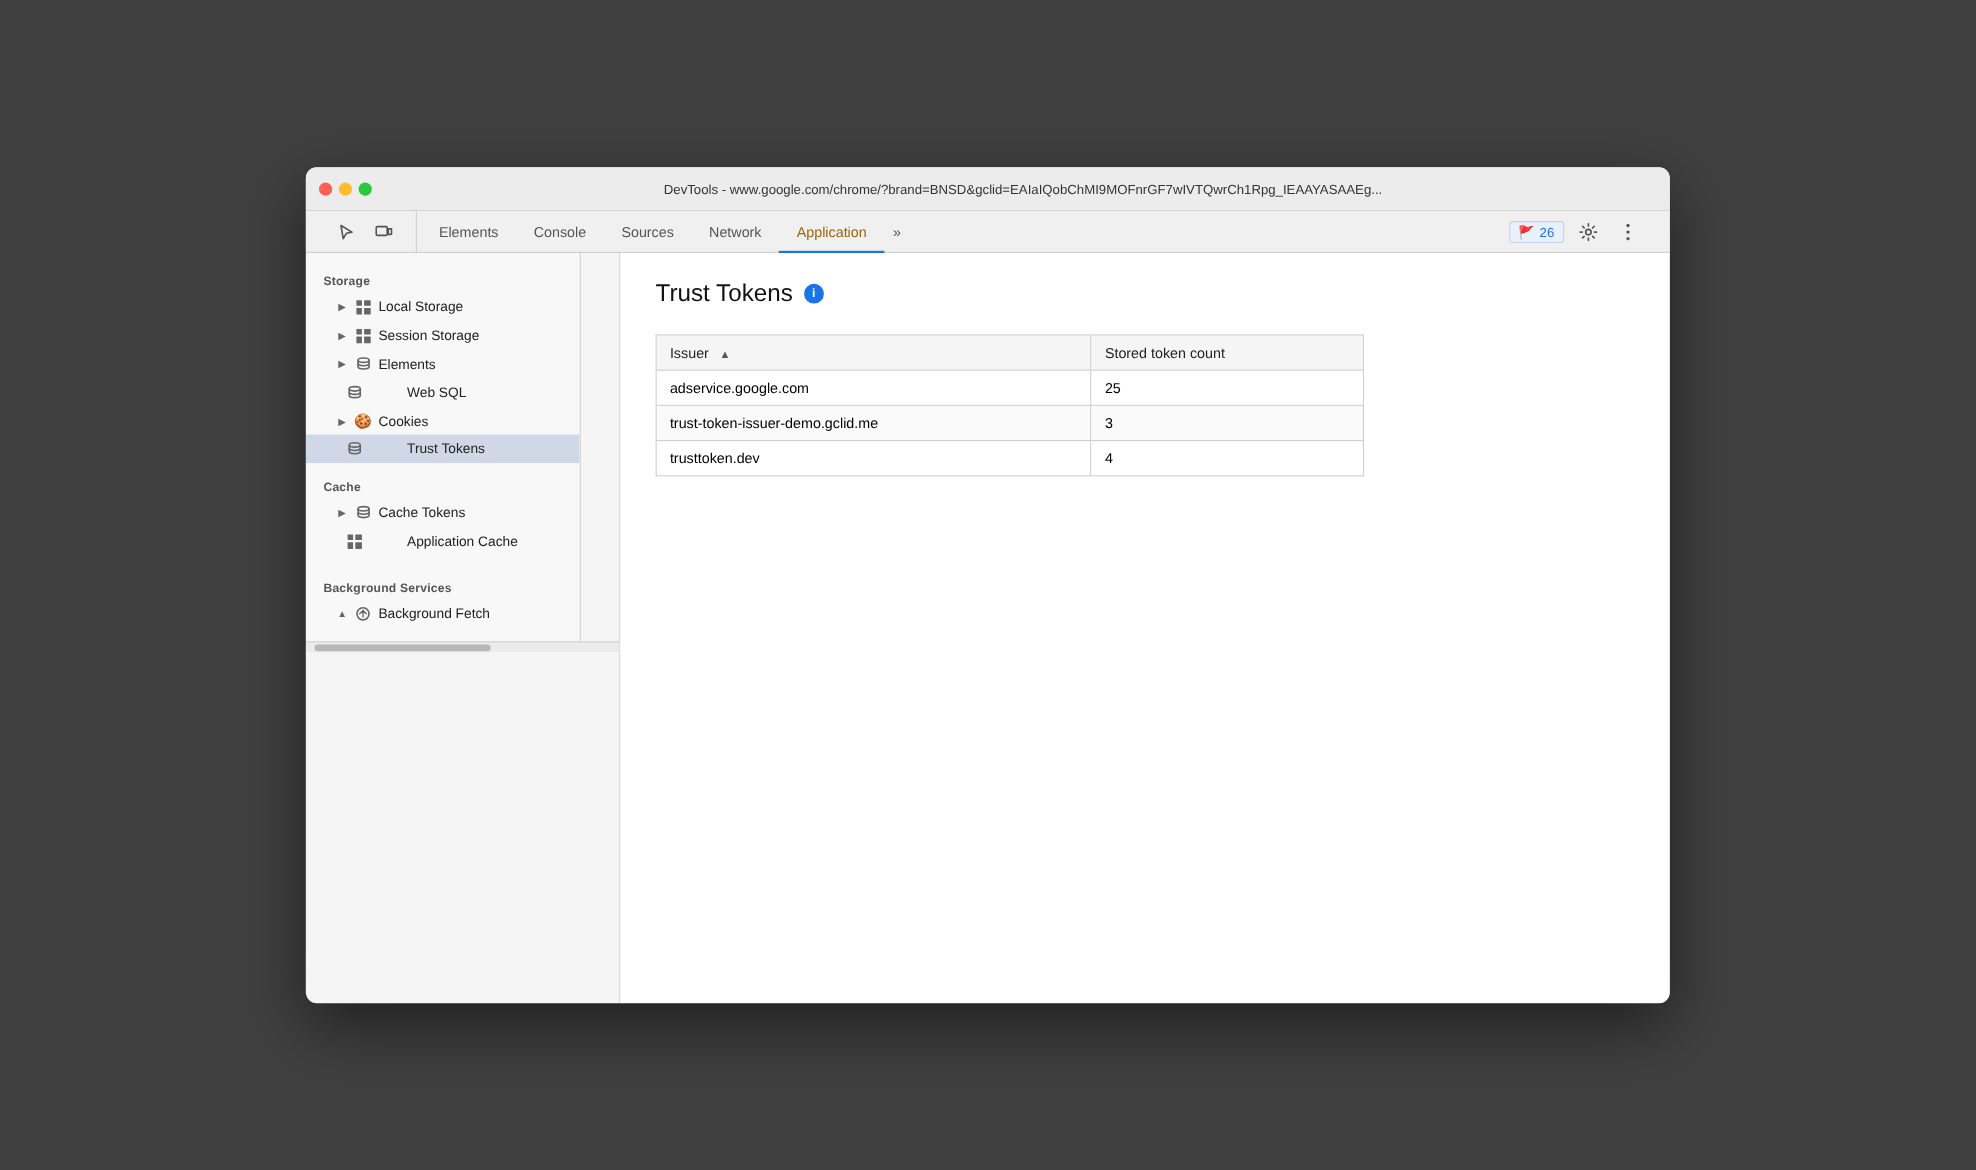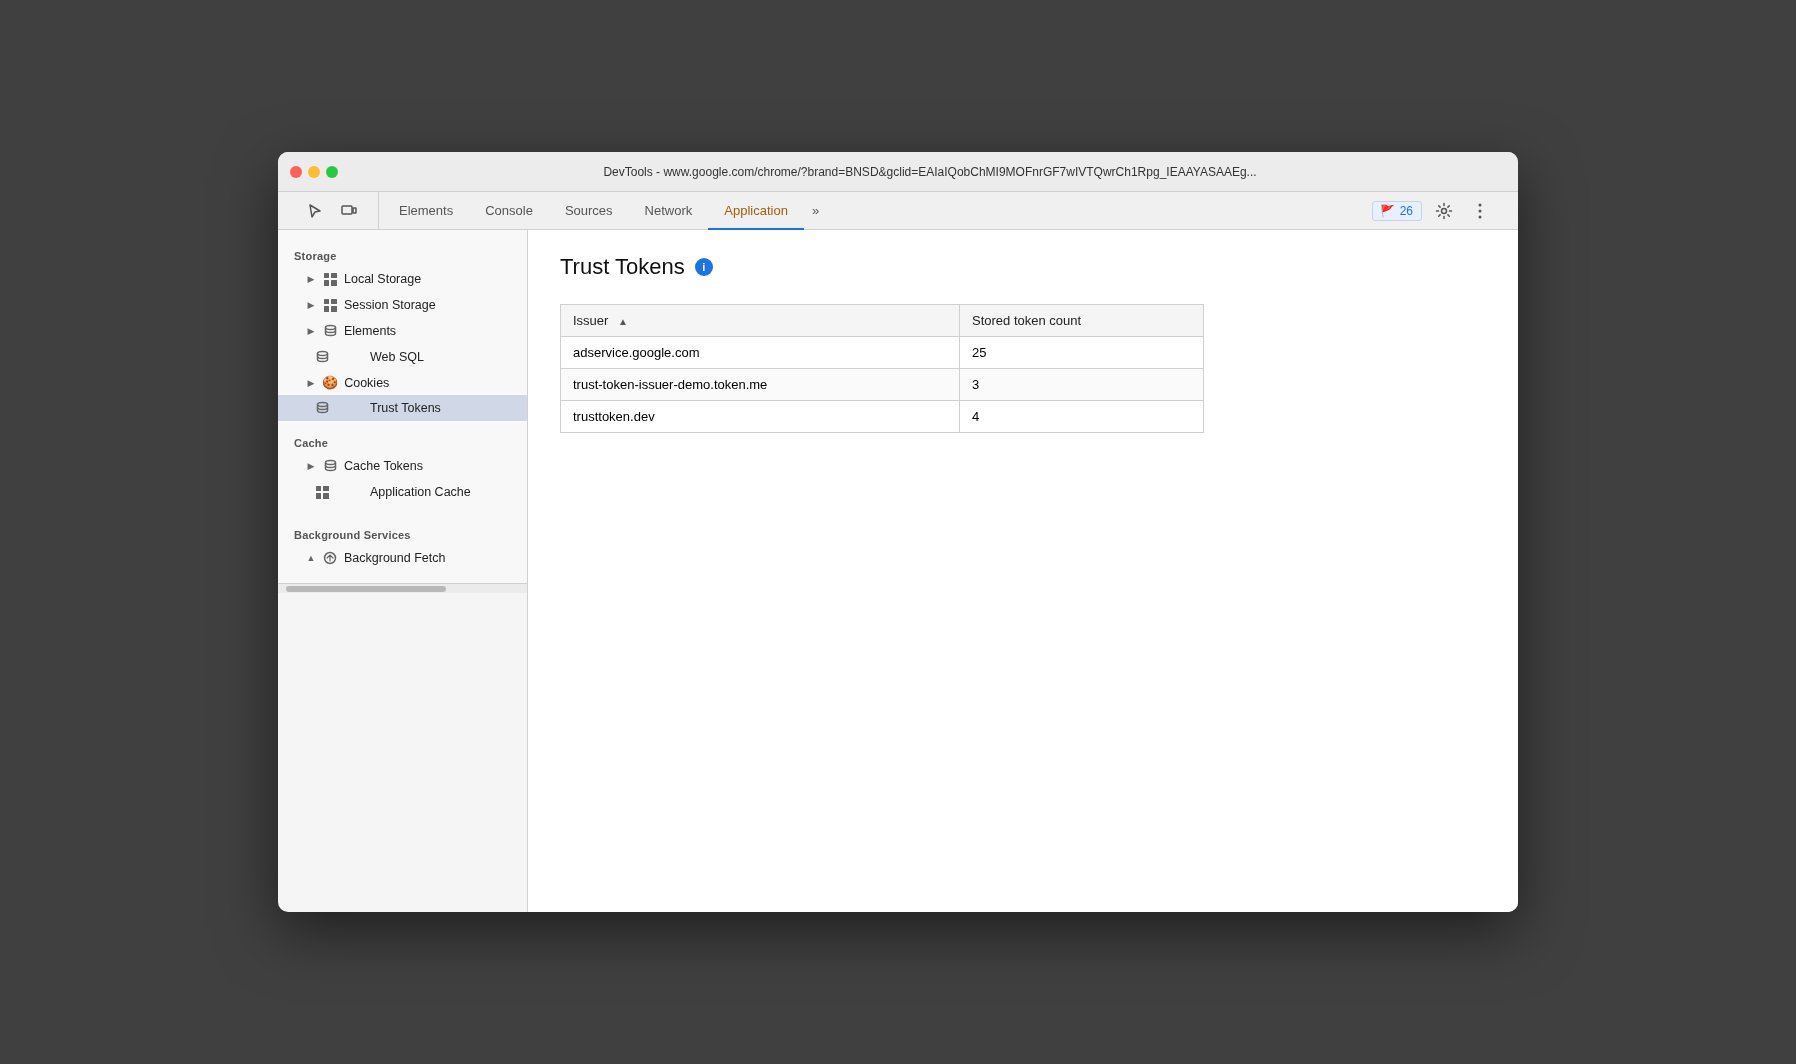--- a/index.html
+++ b/index.html
@@ -358,21 +358,21 @@
           <circle cx="2" cy="2" r="1.5" fill="#555"></circle>
           <circle cx="2" cy="8" r="1.5" fill="#555"></circle>
           <circle cx="2" cy="14" r="1.5" fill="#555"></circle>
         </svg>
       </div>
     </div>
   </div>
 
   <div class="main-content">
 
-    <div style="display:flex;flex-direction:column;width:250px;border-right:1px solid #d0d0d0;">
+    <div style="display:flex;flex-direction:column;width:286px;border-right:1px solid #d0d0d0;">
       <div class="sidebar">
 
         <div class="sidebar-section-label">Storage</div>
 
         <div class="sidebar-item indent1">
           <span class="arrow">▶</span>
           <span class="icon-grid">
             <div class="grid-icon">
                 <span></span>
                 <span></span>
@@ -500,21 +500,21 @@
               <span>Stored token count</span>
             </th>
           </tr>
         </thead>
         <tbody id="trust-table-body">
         <tr>
               <td>adservice.google.com</td>
               <td>25</td>
             </tr>
             <tr>
-              <td>trust-token-issuer-demo.token.me</td>
+              <td>trust-token-issuer-demo.gclid.me</td>
               <td>3</td>
             </tr>
             <tr>
               <td>trusttoken.dev</td>
               <td>4</td>
             </tr>
           </tbody>
       </table>
     </div>
   </div>

